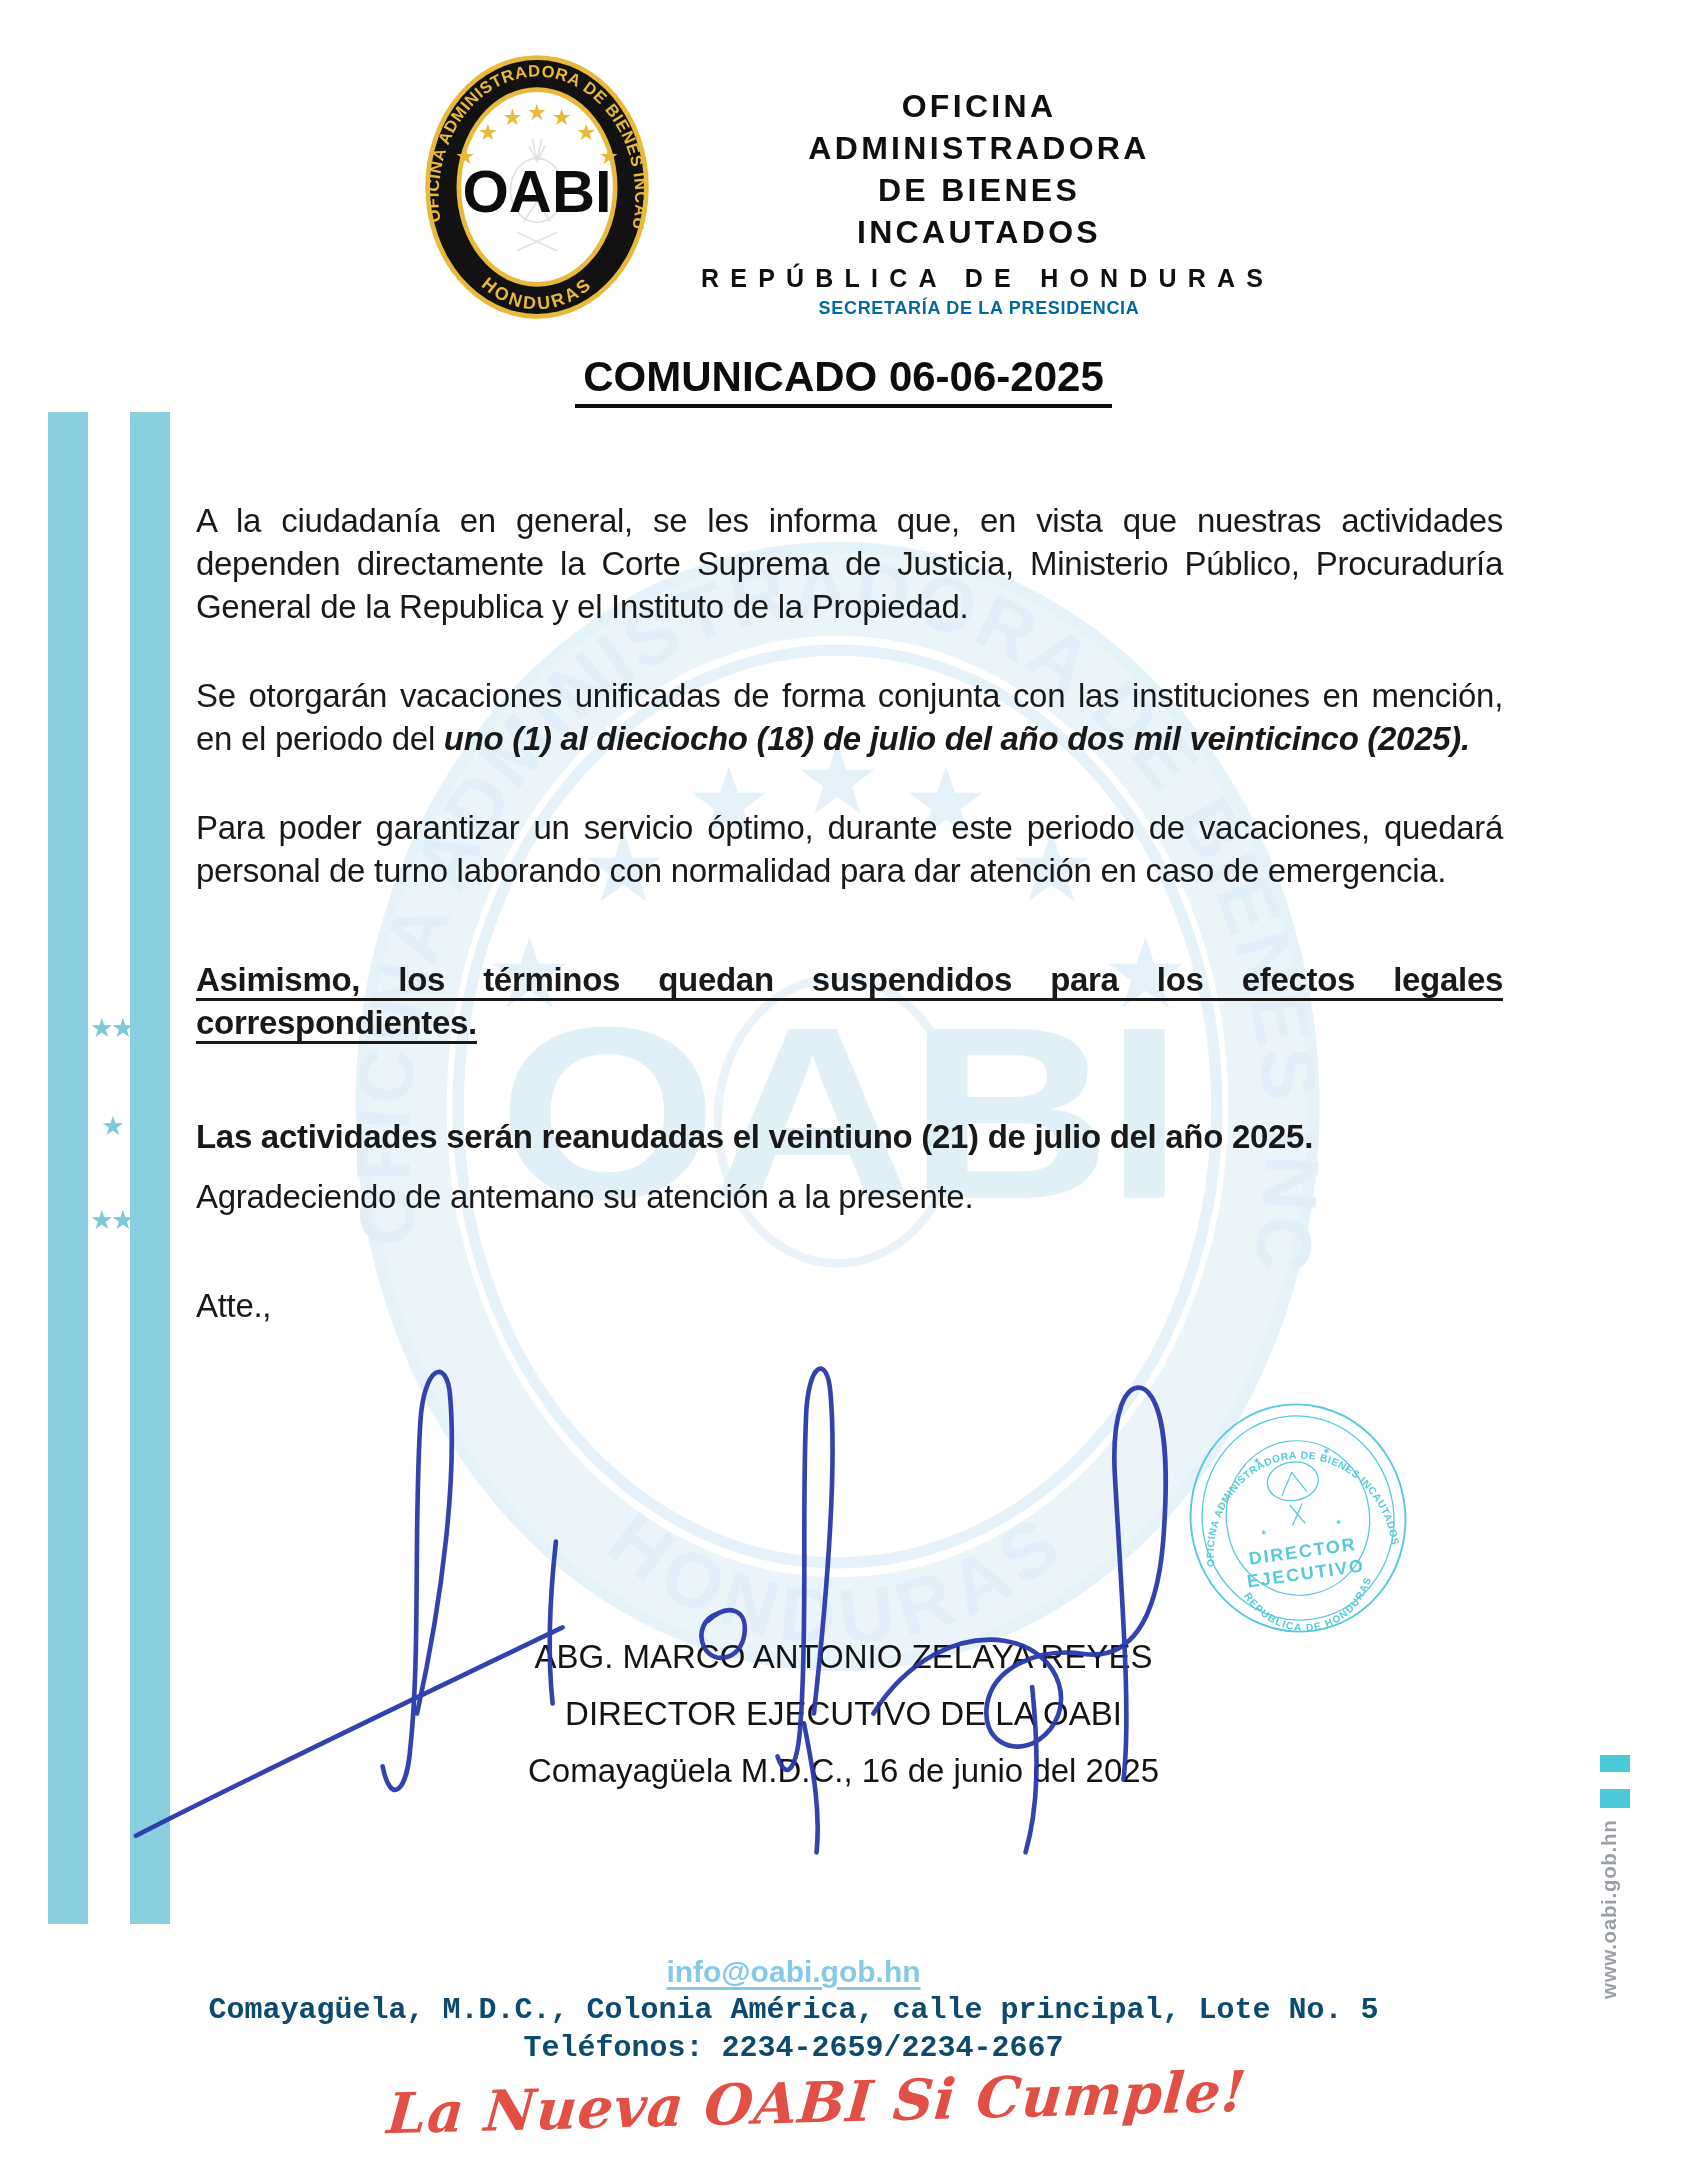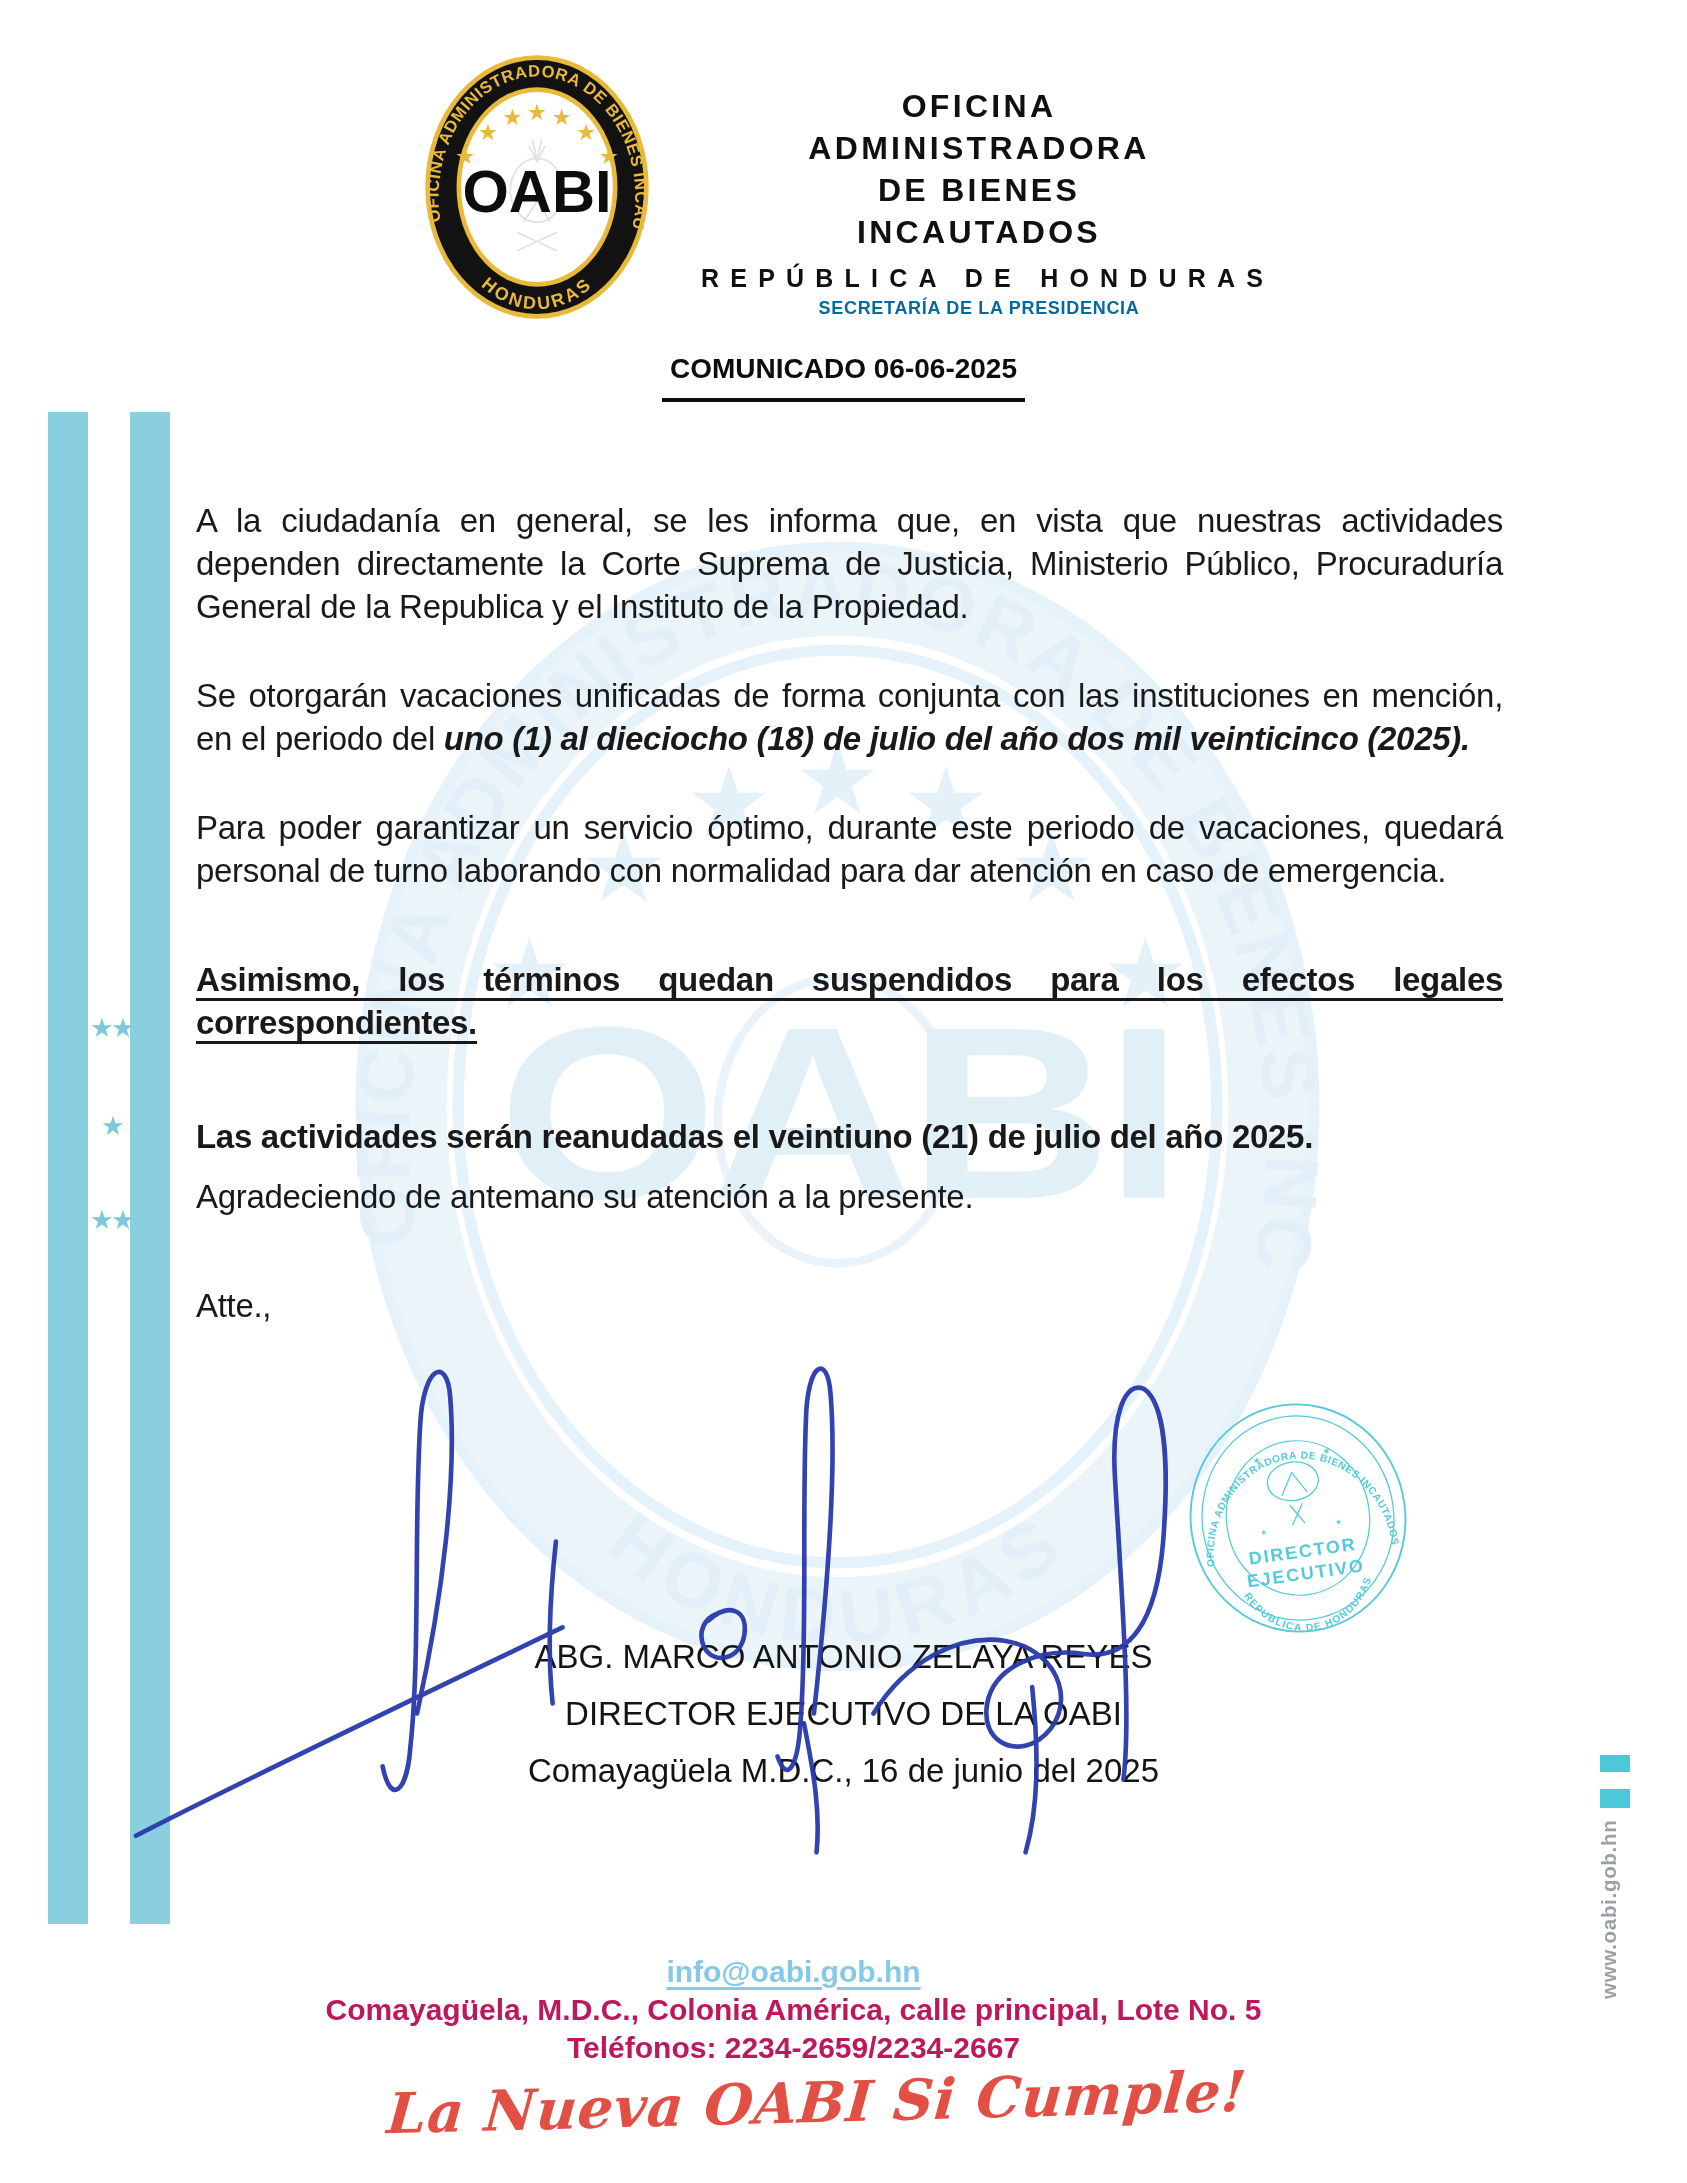--- a/index.html
+++ b/index.html
@@ -31,22 +31,22 @@
   }
   .header-text .republic{
     margin-top:11.2px;font-weight:bold;font-size:25px;letter-spacing:11.2px;color:#101010;white-space:nowrap;
   }
   .header-text .secretariat{
     margin-top:4.6px;font-weight:bold;font-size:18px;letter-spacing:0.7px;color:#0369a1;
   }
   
   .doc-title-wrap{position:absolute;left:0;top:353px;width:1687px;text-align:center;z-index:2;}
   .doc-title{
-    display:inline-block;font-weight:bold;font-size:28px;letter-spacing:0px;color:#0d0d0d;
-    border-bottom:4.6px solid #0d0d0d;padding:0 8px 13px 8px;
+    display:inline-block;font-weight:bold;font-size:42px;letter-spacing:0px;color:#0d0d0d;
+    border-bottom:4.6px solid #0d0d0d;padding:0 8px 3px 8px;
   }
   
   .body-col{position:absolute;left:196px;top:499px;width:1307px;z-index:2;}
   .body-col p{
     margin:0 0 46px 0;font-size:33px;line-height:43px;text-align:justify;color:#191919;letter-spacing:-0.3px;
   }
   .body-col .emph{font-weight:bold;font-style:italic;}
   .body-col p.underlined{
     font-weight:bold;
     text-decoration:underline;text-decoration-thickness:3.3px;text-underline-offset:6.6px;
@@ -59,21 +59,21 @@
   .signature{position:absolute;left:126px;top:1343px;width:1098px;height:516px;z-index:3;}
   .stamp{position:absolute;left:1183px;top:1393px;width:230px;height:250px;z-index:3;opacity:.88;}
   .signatory{position:absolute;left:0;top:1628px;width:1687px;text-align:center;z-index:2;}
   .signatory div{font-size:33px;line-height:57px;color:#141414;}
   
   .footer{position:absolute;left:0;top:1953px;width:1587px;text-align:center;z-index:2;}
   .footer .email{
     font-weight:bold;font-size:30px;line-height:38px;
     text-decoration:underline;text-decoration-thickness:2.6px;text-underline-offset:5.3px;
   }
-  .footer .address,.footer .phones{font-weight:bold;font-size:30px;line-height:38px;color:#be185d;}
+  .footer .address,.footer .phones{font-weight:bold;font-size:30px;line-height:38px;color:#0c4a6e;font-family:Liberation Mono, monospace;}
   .slogan{
     position:absolute;left:0;top:2069px;width:1634px;text-align:center;z-index:2;
     font-family:"DejaVu Serif", serif;font-style:italic;font-weight:bold;font-size:56px;
     transform:rotate(-1.5deg) skewX(-6deg);letter-spacing:0.7px;
   }
 </style>
 </head>
 <body>
 
 <div class="page">

